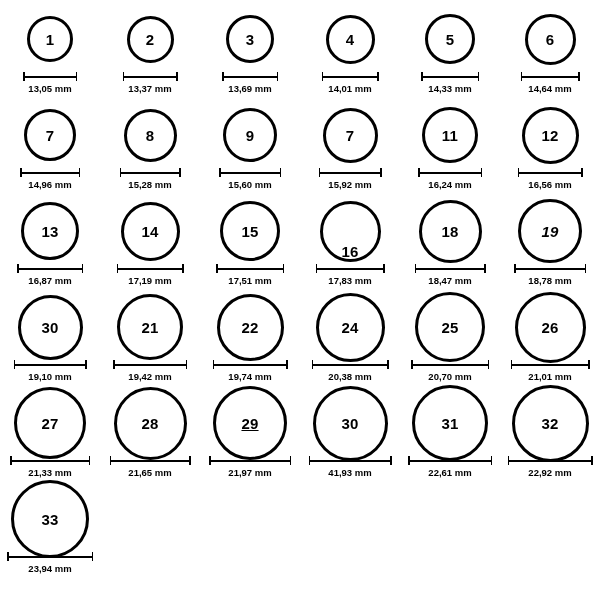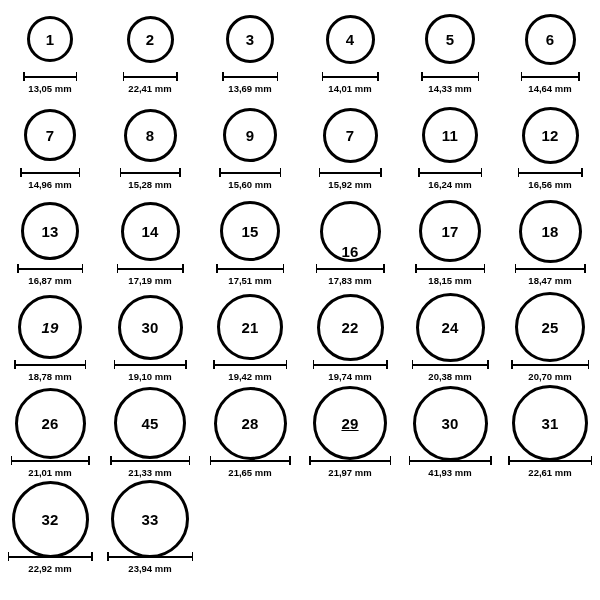--- a/index.html
+++ b/index.html
@@ -117,21 +117,21 @@
         <div class="ring-wrap">
           <div class="ring" style="width: 47px; height: 47px; border-color: rgb(0, 0, 0);">
             <span class="ring-label">2</span>
           </div>
         </div>
         <div class="measure" style="width: 55px;">
           <span class="bar"></span>
           <span class="tick left"></span>
           <span class="tick right"></span>
         </div>
-        <div class="size-text">22,41 mm</div>
+        <div class="size-text">13,37 mm</div>
       </div>
       <div class="cell">
         <div class="ring-wrap">
           <div class="ring" style="width: 48px; height: 48px; border-color: rgb(0, 0, 0);">
             <span class="ring-label">3</span>
           </div>
         </div>
         <div class="measure" style="width: 56px;">
           <span class="bar"></span>
           <span class="tick left"></span>
@@ -303,33 +303,20 @@
         </div>
         <div class="measure" style="width: 69px;">
           <span class="bar"></span>
           <span class="tick left"></span>
           <span class="tick right"></span>
         </div>
         <div class="size-text">17,83 mm</div>
       </div>
       <div class="cell">
         <div class="ring-wrap">
-          <div class="ring" style="width: 62px; height: 62px; border-color: rgb(0, 0, 0);">
-            <span class="ring-label">17</span>
-          </div>
-        </div>
-        <div class="measure" style="width: 70px;">
-          <span class="bar"></span>
-          <span class="tick left"></span>
-          <span class="tick right"></span>
-        </div>
-        <div class="size-text">18,15 mm</div>
-      </div>
-      <div class="cell">
-        <div class="ring-wrap">
           <div class="ring" style="width: 63px; height: 63px; border-color: rgb(0, 0, 0);">
             <span class="ring-label">18</span>
           </div>
         </div>
         <div class="measure" style="width: 71px;">
           <span class="bar"></span>
           <span class="tick left"></span>
           <span class="tick right"></span>
         </div>
         <div class="size-text">18,47 mm</div>
@@ -421,21 +408,21 @@
         <div class="measure" style="width: 79px;">
           <span class="bar"></span>
           <span class="tick left"></span>
           <span class="tick right"></span>
         </div>
         <div class="size-text">21,01 mm</div>
       </div>
       <div class="cell">
         <div class="ring-wrap">
           <div class="ring" style="width: 72px; height: 72px; border-color: rgb(0, 0, 0);">
-            <span class="ring-label">45</span>
+            <span class="ring-label">27</span>
           </div>
         </div>
         <div class="measure" style="width: 80px;">
           <span class="bar"></span>
           <span class="tick left"></span>
           <span class="tick right"></span>
         </div>
         <div class="size-text">21,33 mm</div>
       </div>
       <div class="cell">

